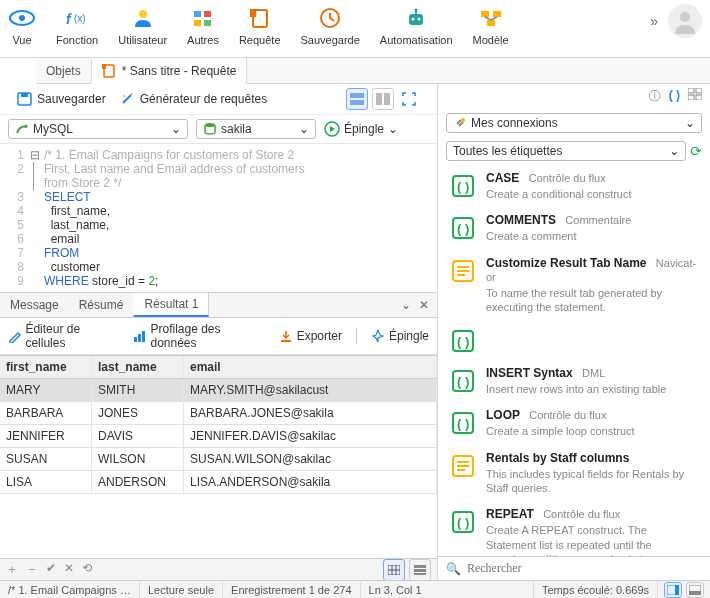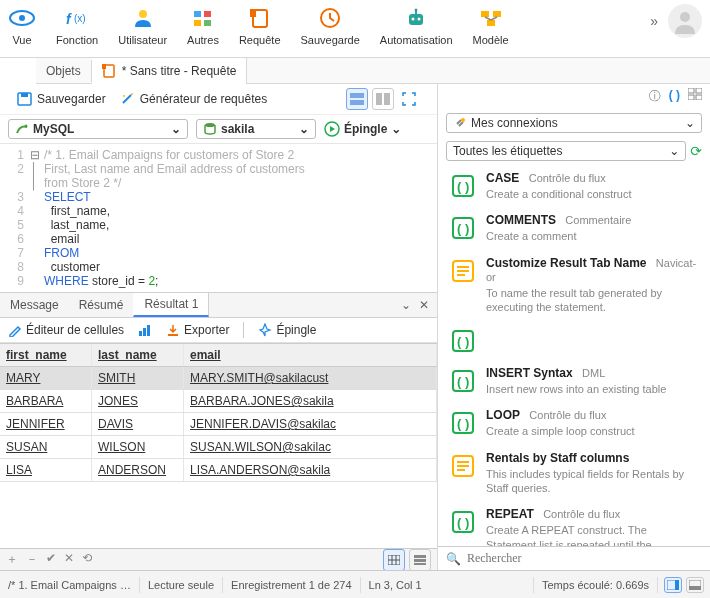--- a/index.html
+++ b/index.html
@@ -14,37 +14,37 @@
   .tabs-row { display: flex; align-items: center; border-bottom: 1px solid #d8d8d8; background: #f9f9f9; height: 26px; margin-left: 36px; }
   .tab-obj { padding: 4px 10px; color: #555; border-right: 1px solid #d8d8d8; cursor: pointer; }
   .tab-query { display: flex; align-items: center; padding: 2px 10px; background: #fff; border-right: 1px solid #d8d8d8; gap: 6px; height: 26px; }
   .main-split { flex: 1; display: flex; min-height: 0; }
   .left-pane { width: 438px; display: flex; flex-direction: column; border-right: 1px solid #d8d8d8; }
   .left-bar1 { display: flex; align-items: center; padding: 4px 17px; gap: 14px; border-bottom: 1px solid #eee; }
   .btn-plain { display: flex; align-items: center; gap: 4px; cursor: pointer; color: #333; }
   .right-area { display: flex; gap: 4px; align-items: center; }
   .icon-btn { width: 22px; height: 22px; border: 1px solid #ccc; border-radius: 3px; display: flex; align-items: center; justify-content: center; cursor: pointer; }
   .icon-btn.active { background: #e6f0ff; border-color: #7aa7e8; }
-  .left-bar2 { display: flex; align-items: center; padding: 4px 8px; gap: 8px; border-bottom: 1px solid #e6e6e6; font-weight: bold; }
+  .left-bar2 { display: flex; align-items: center; padding: 4px 8px; gap: 8px; border-bottom: 1px solid #e6e6e6; }
   .combo { display: flex; align-items: center; border: 1px solid #bbb; border-radius: 3px; padding: 2px 6px; gap: 4px; background: #fff; cursor: pointer; }
   .combo .cb-text { flex: 1; }
   .execute-btn { display: flex; align-items: center; gap: 4px; cursor: pointer; color: #333; }
   .editor { font-family: Consolas, monospace; font-size: 12px; padding: 4px 0; flex: 0 0 auto; }
   .ed-line { display: flex; white-space: pre; }
   .ln { width: 30px; text-align: right; color: #bbb; padding-right: 6px; }
   .fold { width: 14px; color: #888; }
   .kw { color: #2a66d9; }
   .cmt { color: #b0b0b0; }
   .num { color: #1a9e1a; }
   .results-tabs { display: flex; align-items: center; border-top: 1px solid #d0d0d0; border-bottom: 1px solid #d0d0d0; background: #f5f5f5; }
   .rtab { padding: 4px 10px; color: #555; cursor: pointer; }
   .rtab.active { background: #fff; border-right: 1px solid #d0d0d0; border-left: 1px solid transparent; border-bottom: 2px solid #3b82f6; }
   .rtab-actions { margin-left: auto; display: flex; gap: 8px; padding-right: 8px; color: #666; }
   .results-tools { display: flex; align-items: center; gap: 14px; padding: 4px 8px; border-bottom: 1px solid #e0e0e0; }
-  .table { flex: 1; overflow: hidden; display: flex; flex-direction: column; text-decoration: underline; }
+  .table { flex: 1; overflow: hidden; display: flex; flex-direction: column; }
   .thead, .trow { display: flex; border-bottom: 1px solid #e0e0e0; }
   .thead { background: #f0f0f0; font-weight: 600; border: 1px solid #ccc; border-left:none; border-right:none; }
   .cell { padding: 4px 6px; overflow: hidden; text-overflow: ellipsis; white-space: nowrap; border-right: 1px solid #e6e6e6; }
   .c1 { width: 92px; } .c2 { width: 92px; } .c3 { flex: 1; }
   .trow.sel .cell { background: #e0e0e0; }
   .left-footer { display: flex; align-items: center; border-top: 1px solid #ccc; background: #f4f4f4; height: 22px; }
   .lf-actions { display: flex; gap: 8px; padding: 0 6px; }
   .lf-view { margin-left: auto; display: flex; gap: 4px; padding: 0 6px; }
   .right-pane { flex: 1; display: flex; flex-direction: column; }
   .rp-top-icons { display: flex; justify-content: flex-end; gap: 8px; padding: 4px 8px; }
@@ -52,21 +52,21 @@
   .rp-combo { flex: 1; display: flex; align-items: center; border: 1px solid #bbb; border-radius: 3px; padding: 2px 6px; gap: 4px; background: #fff; cursor: pointer; }
   .snippet-list { flex: 1; overflow: hidden; }
   .snippet { display: flex; gap: 10px; padding: 6px 12px; }
   .snip-icon { width: 26px; height: 26px; flex-shrink: 0; margin-top: 2px; }
   .snip-body { flex: 1; }
   .snip-title { font-weight: 700; color: #222; display: inline; }
   .snip-cat { color: #888; margin-left: 6px; font-size: 11px; }
   .snip-desc { color: #888; font-size: 11px; margin-top: 2px; line-height: 1.3; }
   .search-row { display: flex; align-items: center; border-top: 1px solid #ccc; padding: 4px 8px; gap: 6px; }
   .search-row input { border: none; outline: none; flex: 1; font-size: 12px; color: #888; font-family: Liberation Serif, serif; }
-  .statusbar { display: flex; align-items: center; border-top: 1px solid #ccc; background: #f4f4f4; height: 28px; font-size: 11px; color: #555; }
+  .statusbar { display: flex; align-items: center; border-top: 1px solid #ccc; background: #f4f4f4; height: 18px; font-size: 11px; color: #555; }
   .sb-cell { padding: 2px 8px; border-right: 1px solid #ddd; white-space: nowrap; overflow: hidden; text-overflow: ellipsis; }
   .sb-right { margin-left: auto; display: flex; padding: 0 6px; gap: 4px; }
   svg { display: block; }
 </style>
 </head>
 <body>
 
 <div class="toolbar-top">
   <div class="tool-item">
     <div class="tool-icon">
@@ -264,20 +264,21 @@
             <path d="M2 12 L10 4 L12 6 L4 14 L2 14 Z" fill="none" stroke="#1e88e5" stroke-width="1.5"></path>
           </svg>
         <span>Éditeur de cellules</span>
       </div>
       <div class="btn-plain">
         <svg width="14" height="14">
             <rect x="1" y="8" width="3" height="5" fill="#1e88e5"></rect>
             <rect x="5" y="5" width="3" height="8" fill="#1e88e5"></rect>
             <rect x="9" y="2" width="3" height="11" fill="#1e88e5"></rect>
           </svg>
+        <span>Profilage des données</span>
       </div>
       <div class="btn-plain">
         <svg width="14" height="14">
             <path d="M7 2 v7 M4 6 l3 3 l3 -3" stroke="#ef6c00" stroke-width="1.5" fill="none"></path>
             <rect x="2" y="11" width="10" height="2" fill="#ef6c00"></rect>
           </svg>
         <span>Exporter</span>
       </div>
       <div style="width:1px;height:16px;background:#ccc"></div>
       <div class="btn-plain">

